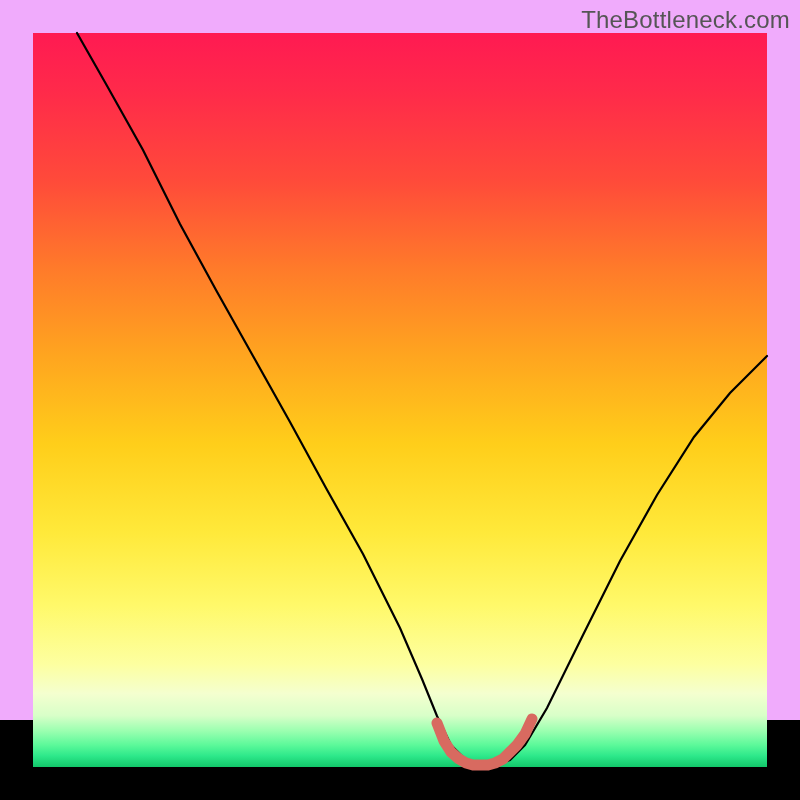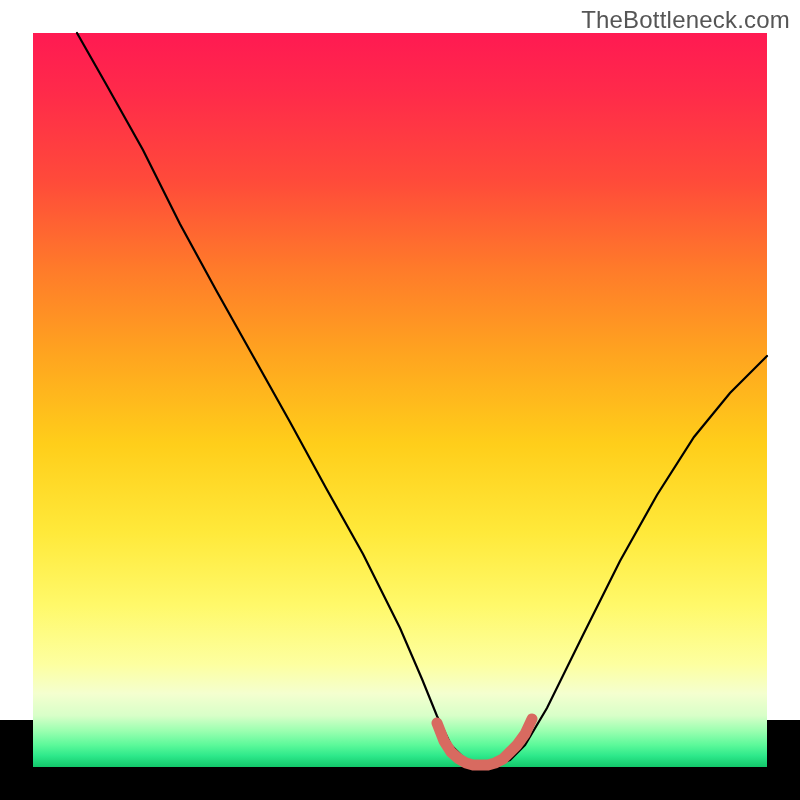--- a/index.html
+++ b/index.html
@@ -8,21 +8,21 @@
     width: 800px;
     height: 800px;
     overflow: hidden;
     background: #000;
     font-family: Arial, Helvetica, sans-serif;
   }
   .frame {
     position: relative;
     width: 800px;
     height: 720px;
-    background: #ffffff;
+    background: #f0abfc;
   }
   .plot-area {
     position: absolute;
     left: 33px;
     top: 33px;
     width: 734px;
     height: 734px;
     
     background: linear-gradient(
       to bottom,

